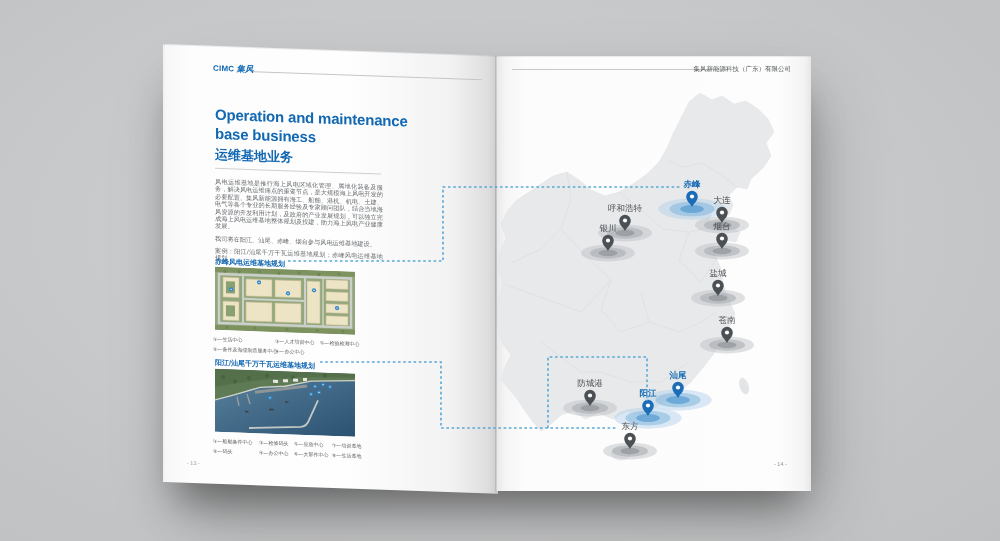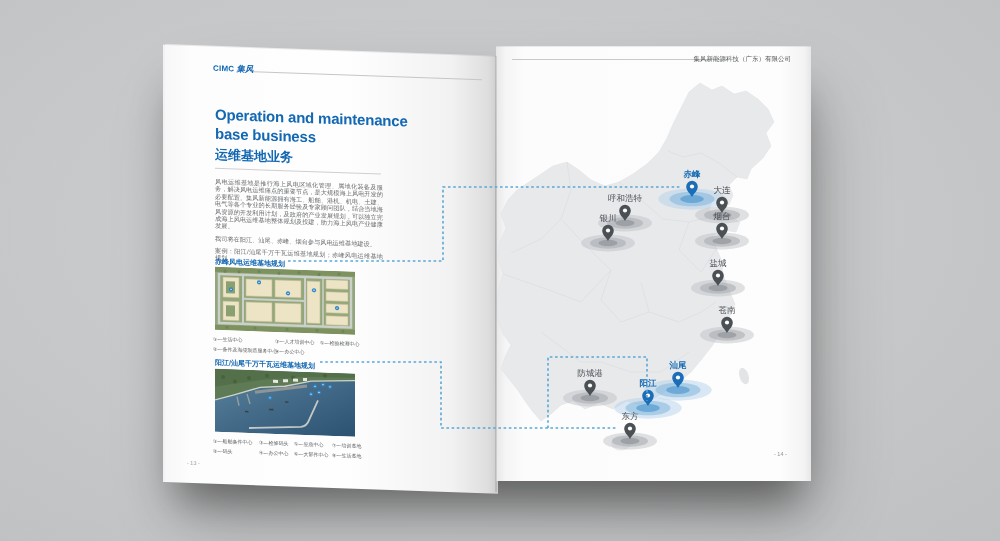--- a/index.html
+++ b/index.html
@@ -6,21 +6,21 @@
   body{width:1000px;height:541px;overflow:hidden;font-family:"Liberation Sans","DejaVu Sans",sans-serif}
   .stage{position:relative;width:1000px;height:541px;
     background:radial-gradient(ellipse at 45% 42%, #cecfd0 0%, #c7c8c9 55%, #bfc0c1 100%)}
   .book-shadow{position:absolute;left:175px;top:70px;width:625px;height:410px;
     box-shadow:0 22px 38px rgba(0,0,0,.38), 14px 30px 70px rgba(0,0,0,.25)}
   .book{position:absolute;left:163px;top:44px;width:648px;height:449px}
   .page{position:absolute;overflow:hidden}
   .page-left{left:0;top:0;width:333px;height:437px;transform:skewY(2deg);transform-origin:top left;
     background:linear-gradient(to right,#f7f7f7 0%,#fdfdfd 8%,#fefefe 55%,#f2f2f2 86%,#dedede 97%,#cccccc 100%);
     border-top:1px solid rgba(0,0,0,.08);border-left:2px solid #f2f2f2}
-  .page-right{left:333px;top:2px;width:315px;height:434px;
+  .page-right{left:333px;top:12px;width:315px;height:434px;
     background:linear-gradient(to right,#e7e7e7 0%,#f5f5f5 3%,#fcfcfc 9%,#fdfdfd 90%,#f3f3f3 98%,#e6e6e6 100%);
     border-top:1px solid rgba(0,0,0,.07)}
   .spine-line{position:absolute;left:332px;top:12px;width:2px;height:436px;
     background:linear-gradient(to bottom,rgba(0,0,0,.10),rgba(0,0,0,.16),rgba(0,0,0,.10))}
 
   
   .lp-logo{position:absolute;left:48px;top:16px;font-size:8px;color:#1268b3;white-space:nowrap}
   .lp-logo .cimc{font-weight:bold;letter-spacing:.2px}
   .lp-logo .script{font-family:"Liberation Serif","DejaVu Serif",serif;font-style:italic;font-weight:bold;font-size:8.5px}
   .lp-header-rule{position:absolute;left:88px;right:16px;top:23px;height:1px;background:#c6c6c6}

